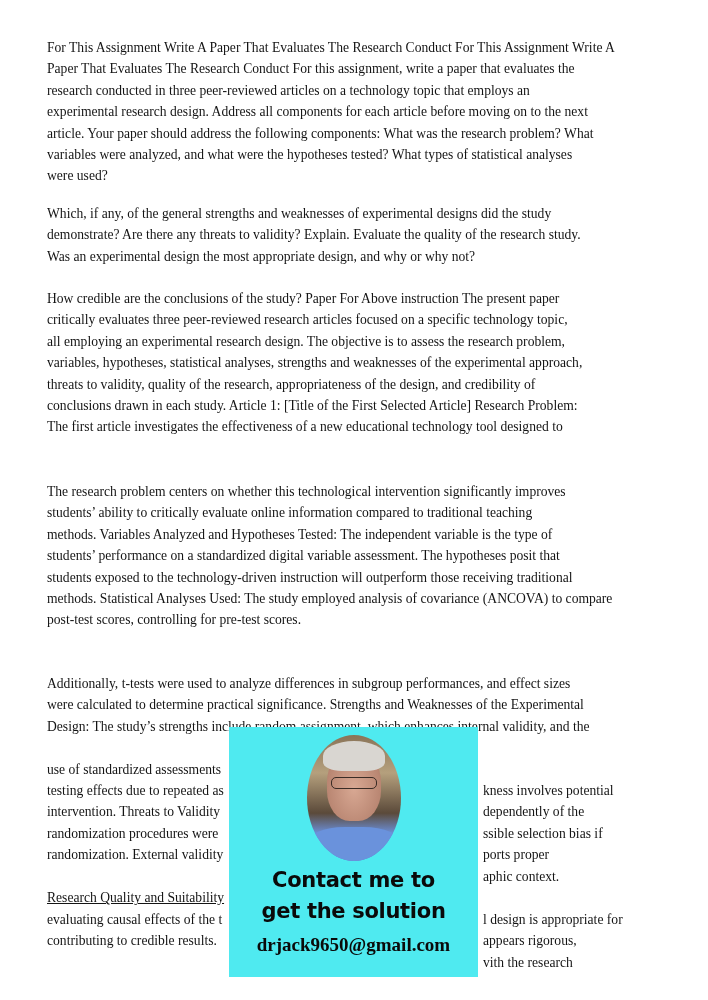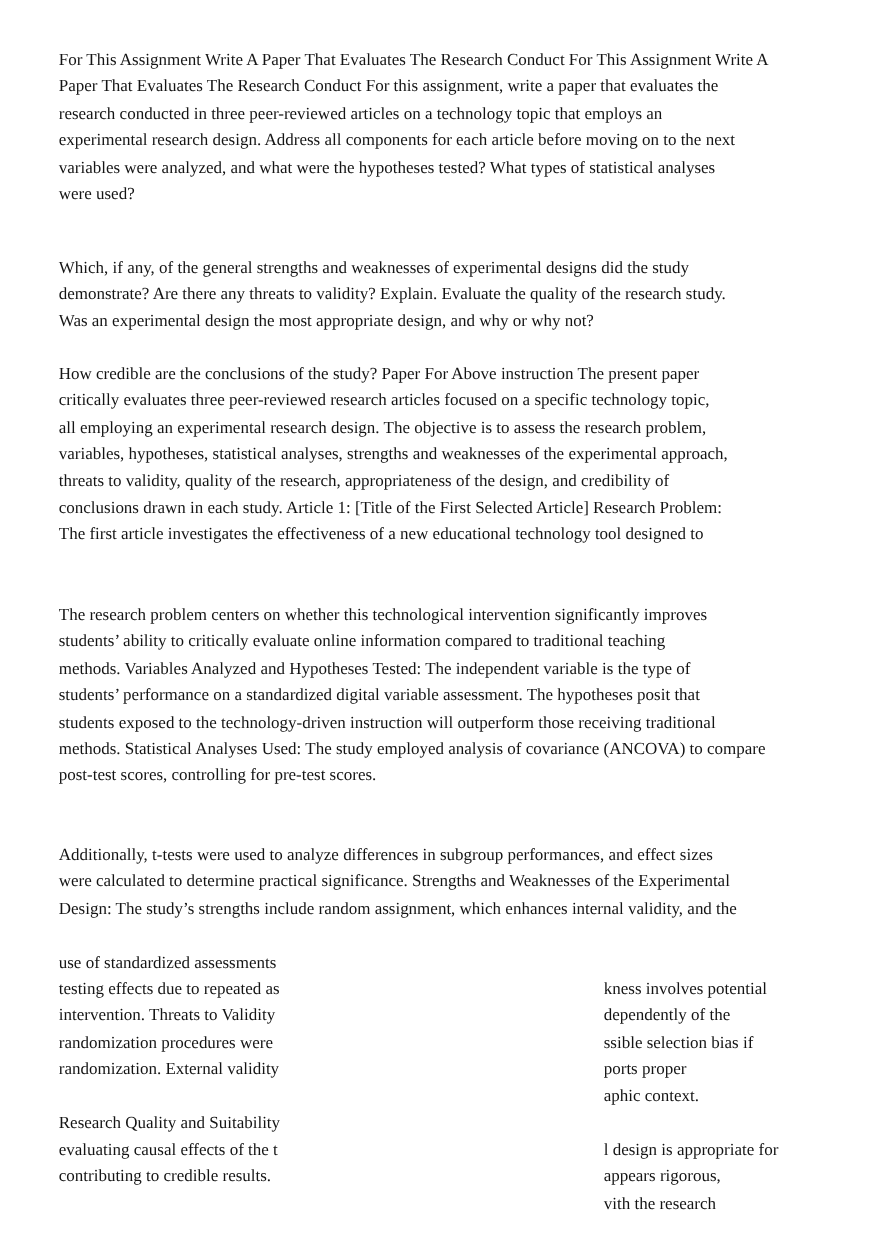--- a/index.html
+++ b/index.html
@@ -55,20 +55,21 @@
 </head>
 <body>
 
 <div class="page">
 
   <div class="para" style="top:37px;">
     <span class="line">For This Assignment Write A Paper That Evaluates The Research Conduct For This Assignment Write A</span>
     <span class="line">Paper That Evaluates The Research Conduct For this assignment, write a paper that evaluates the</span>
     <span class="line">research conducted in three peer-reviewed articles on a technology topic that employs an</span>
     <span class="line">experimental research design. Address all components for each article before moving on to the next</span>
+    <span class="line">article. Your paper should address the following components: What was the research problem? What</span>
     <span class="line">variables were analyzed, and what were the hypotheses tested? What types of statistical analyses</span>
     <span class="line">were used?</span>
   </div>
 
   <div class="para" style="top:203px;">
     <span class="line">Which, if any, of the general strengths and weaknesses of experimental designs did the study</span>
     <span class="line">demonstrate? Are there any threats to validity? Explain. Evaluate the quality of the research study.</span>
     <span class="line">Was an experimental design the most appropriate design, and why or why not?</span>
   </div>
 
@@ -113,26 +114,37 @@
       <span class="frag-r" style="left:436px;">ports proper</span>
     </span>
     <span class="line occl">
       <span class="frag-l" style="left:0;">randomization. External validity</span>
       <span class="frag-r" style="left:436px;">aphic context.</span>
     </span>
   </div>
 
   <div class="para" style="top:866px;">
     <span class="line occl">
-      <span class="frag-l" style="left:0;">Research Quality and Suitability</span>
+      <span class="frag-l" style="left:0;text-decoration:underline;">Research Quality and Suitability</span>
       <span class="frag-r" style="left:436px;">l design is appropriate for</span>
     </span>
     <span class="line occl">
       <span class="frag-l" style="left:0;">evaluating causal effects of the t</span>
       <span class="frag-r" style="left:436px;">appears rigorous,</span>
     </span>
     <span class="line occl">
       <span class="frag-l" style="left:0;">contributing to credible results.</span>
       <span class="frag-r" style="left:436px;">vith the research</span>
     </span>
   </div>
 
+  <div class="promo">
+    <div class="portrait">
+      <div class="face"></div>
+      <div class="hair"></div>
+      <div class="glasses"></div>
+      <div class="shirt"></div>
+    </div>
+    <div class="promo-line promo-l1">Contact me to</div>
+    <div class="promo-line promo-l2">get the solution</div>
+    <div class="promo-email">drjack9650@gmail.com</div>
+  </div>
 </div>
 
 </body></html>

